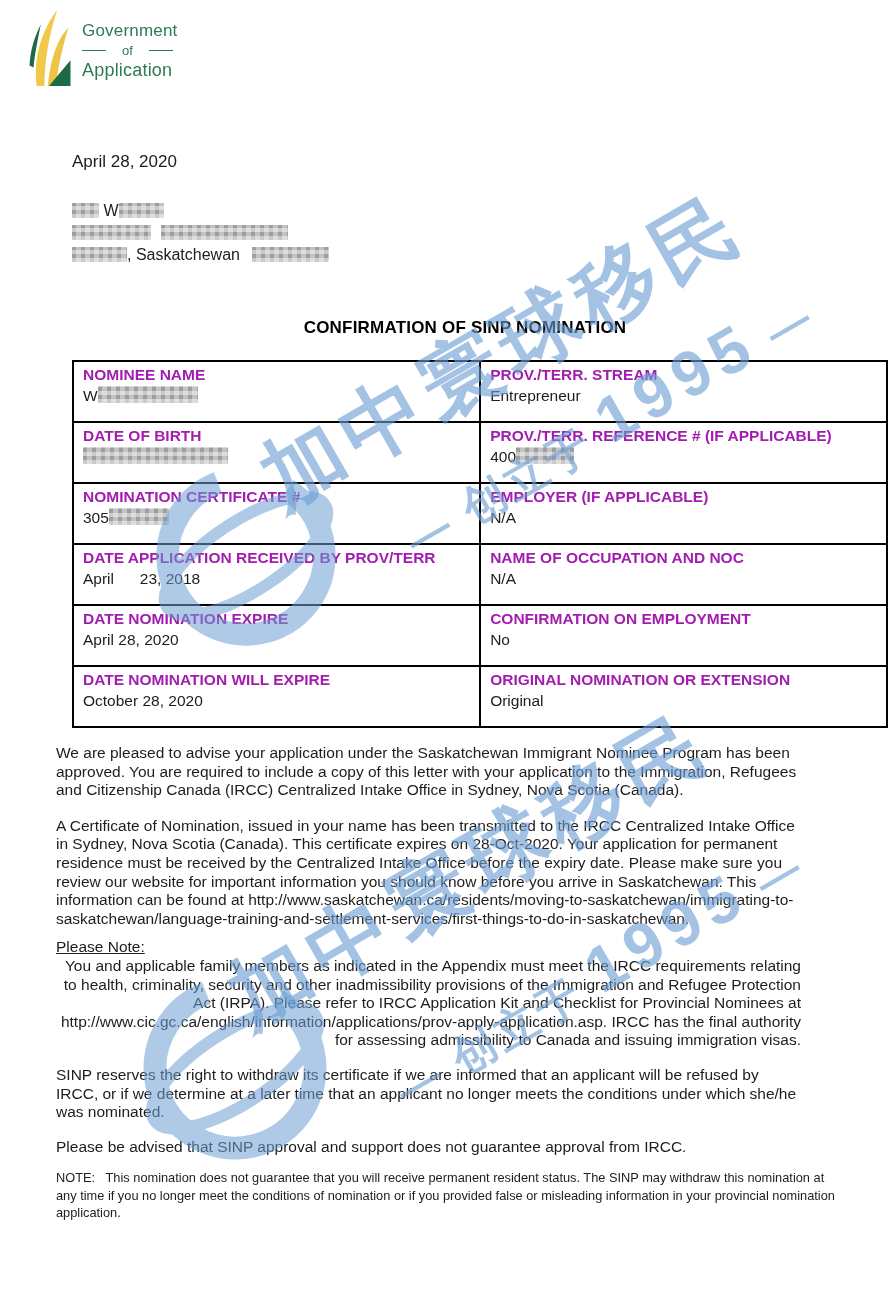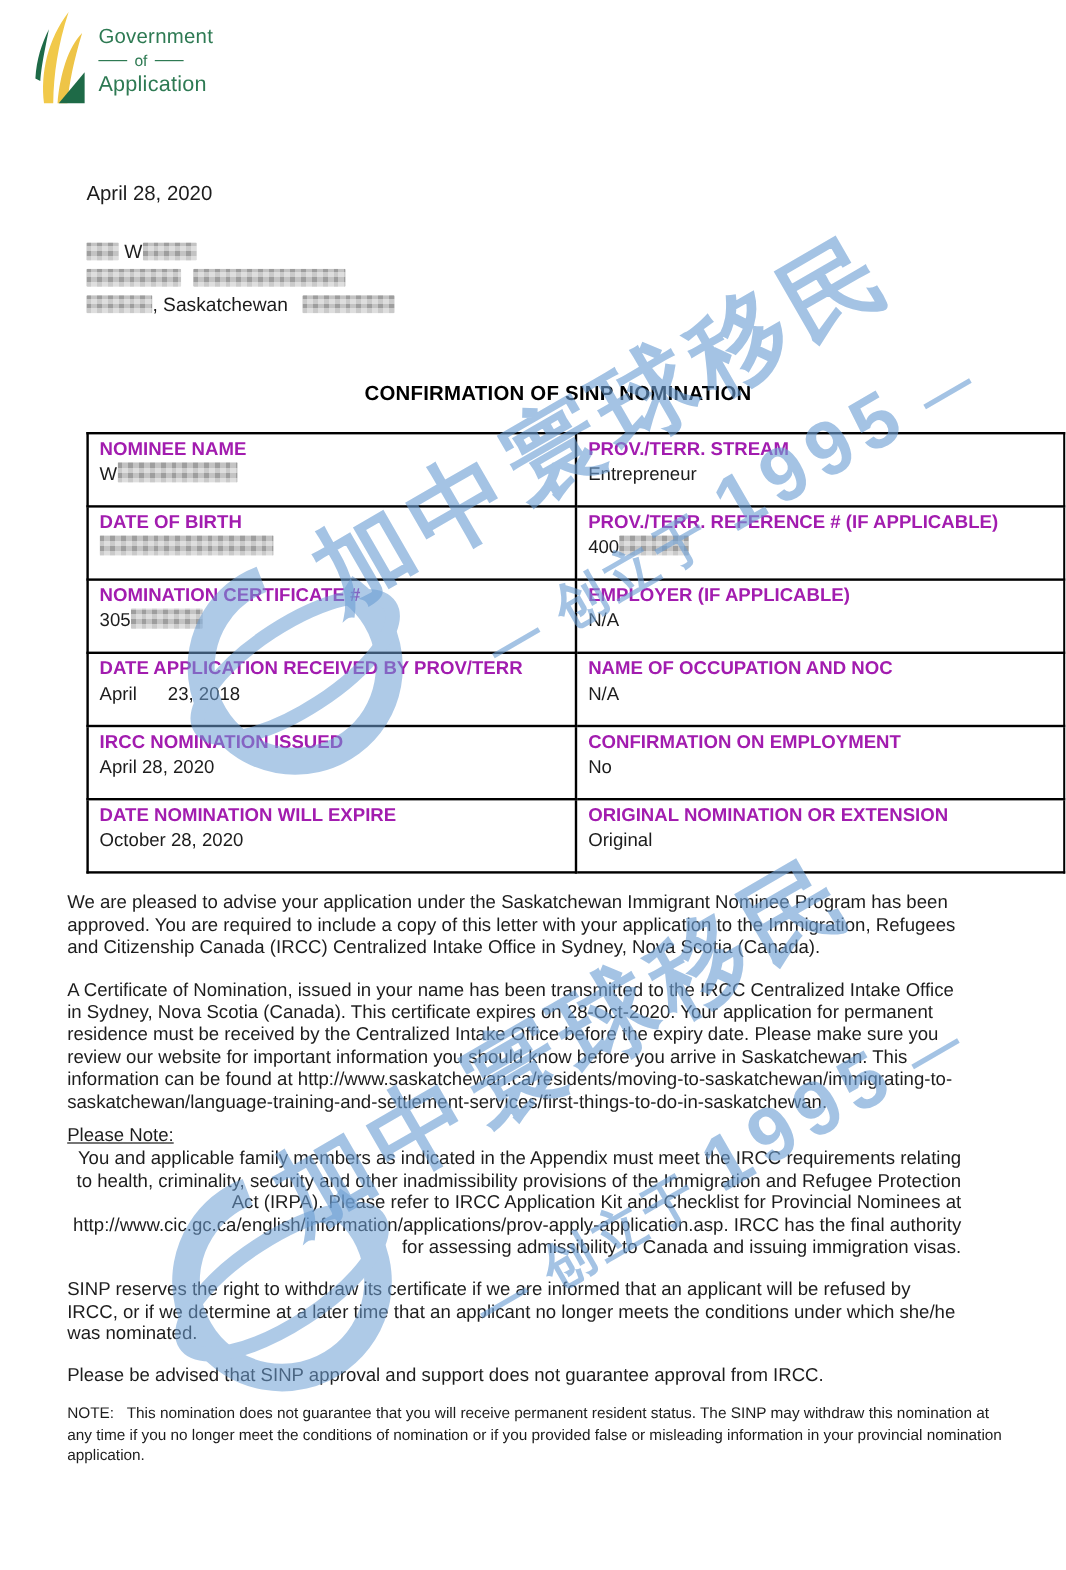--- a/index.html
+++ b/index.html
@@ -6,21 +6,21 @@
   .page {
     position:relative; width:888px; height:1308px; background:#ffffff;
     font-family:"Liberation Sans", sans-serif; color:#1c1c1c; overflow:hidden;
   }
 
   
   .letterhead { position:absolute; left:26px; top:8px; display:flex; }
   .sheaf { width:48px; height:80px; margin-right:8px; }
   .lh-text { padding-top:14px; color:#2e7a53; }
   .lh-line1 { font-size:17px; line-height:17px; letter-spacing:.2px; }
-  .lh-ofrow { display:flex; align-items:center; gap:6px; margin:5px 0 4px; }
+  .lh-ofrow { display:flex; align-items:center; gap:16px; margin:5px 0 4px; }
   .lh-dash { width:24px; height:1px; background:#2e7a53; }
   .lh-of { font-size:13px; line-height:13px; }
   .lh-line3 { font-size:18px; line-height:18px; letter-spacing:.2px; }
 
   
   .redact {
     display:inline-block; height:15px; vertical-align:-2px; border-radius:1px;
     background-color:#c3c3c3;
     background-image:
       repeating-linear-gradient(0deg, rgba(255,255,255,.45) 0 4px, transparent 4px 8px),
@@ -151,21 +151,21 @@
           <div class="cell-label">DATE APPLICATION RECEIVED BY PROV/TERR</div>
           <div class="cell-value">April      23, 2018</div>
         </td>
         <td>
           <div class="cell-label">NAME OF OCCUPATION AND NOC</div>
           <div class="cell-value">N/A</div>
         </td>
       </tr>
       <tr>
         <td>
-          <div class="cell-label">IRCC NOMINATION ISSUED</div>
+          <div class="cell-label">DATE NOMINATION EXPIRE</div>
           <div class="cell-value">April 28, 2020</div>
         </td>
         <td>
           <div class="cell-label">CONFIRMATION ON EMPLOYMENT</div>
           <div class="cell-value">No</div>
         </td>
       </tr>
       <tr>
         <td>
           <div class="cell-label">DATE NOMINATION WILL EXPIRE</div>

